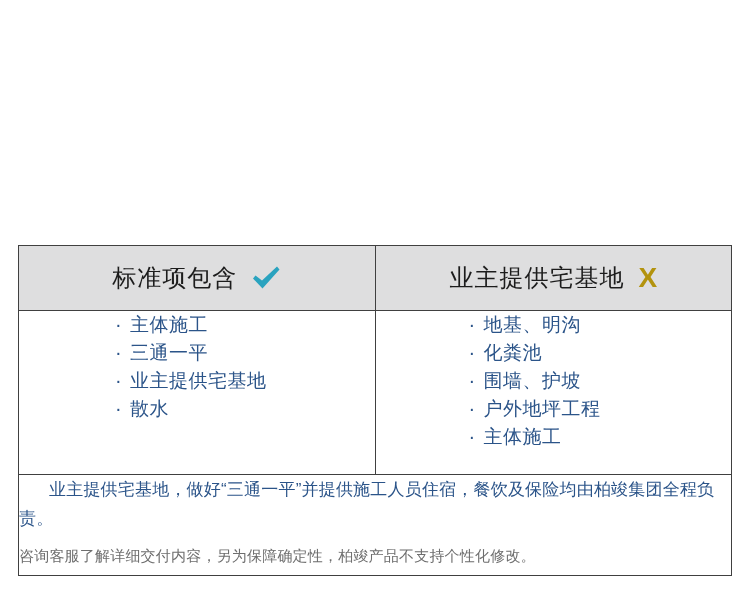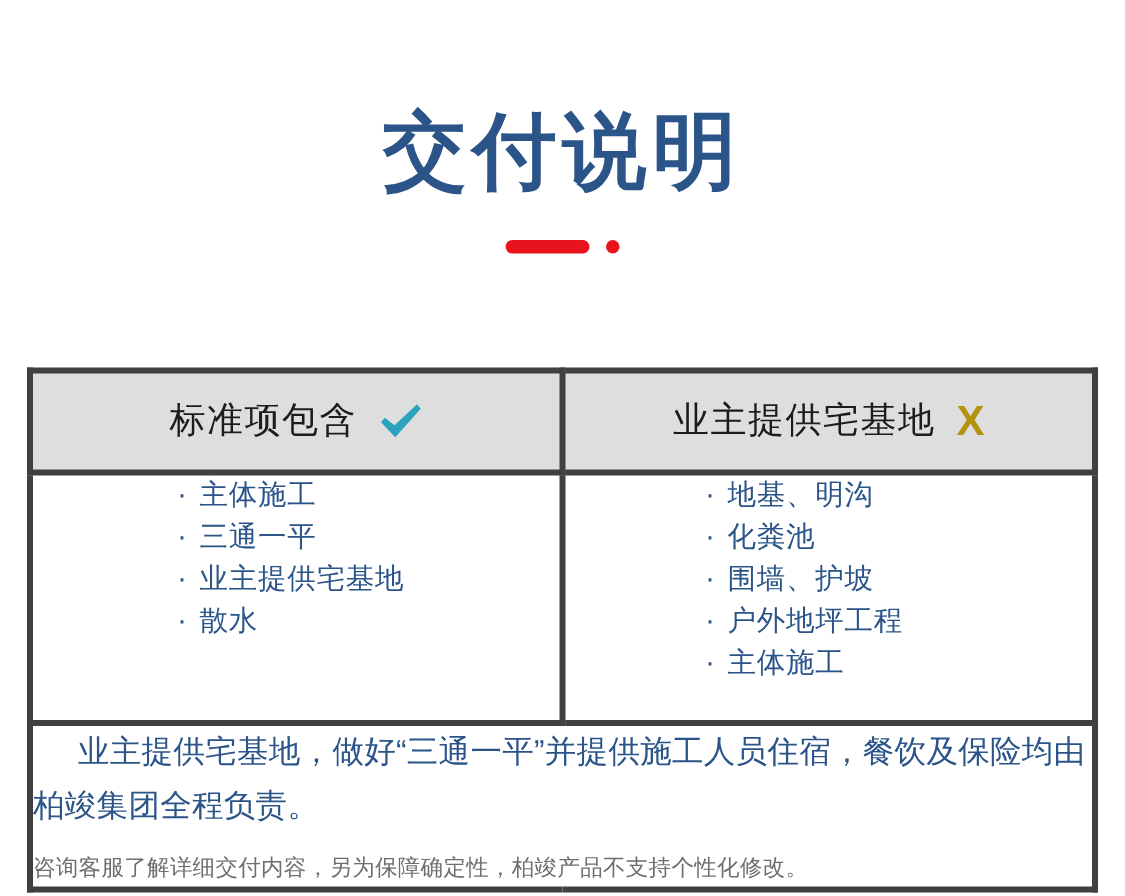--- a/index.html
+++ b/index.html
@@ -60,21 +60,21 @@
   
   .spec-table {
     position: absolute;
     left: 18px;
     top: 245px;
     width: 714px;
     border-collapse: collapse;
     table-layout: fixed;
   }
   .spec-table td {
-    border: 4px solid #404040;
+    border: 1px solid #404040;
     padding: 0;
     vertical-align: top;
   }
 
   .col-head {
     background: #dededf;
     height: 64px;
     text-align: center;
     vertical-align: middle;
   }
@@ -130,47 +130,40 @@
     top: -1px;
     font-size: 20px;
     color: #2b5489;
   }
 
   .note-cell {
     padding: 14px 22px 12px 22px;
     height: 100px;
   }
   .note-main {
-    font-size: 21px;
+    font-size: 17px;
     color: #2b5489;
     line-height: 1.72;
     text-indent: 30px;
     letter-spacing: 0.2px;
     margin: 0;
   }
   .note-sub {
     font-size: 15px;
     color: #6e6e6e;
     line-height: 1.5;
     letter-spacing: 0.2px;
     margin: 12px 0 0 0;
   }
 </style>
 </head>
 <body>
 
 <div class="page">
 
-  <div class="title-block">
-    <h1 class="page-title">交付说明</h1>
-    <div class="divider-deco">
-      <span class="deco-bar"></span>
-      <span class="deco-dot"></span>
-    </div>
-  </div>
 
   <table class="spec-table">
     <tbody>
       <tr>
         <td class="col-head">
           <div class="head-inner">
             <span class="head-text">标准项包含</span>
             <span class="check-icon">
               <svg width="30" height="26" viewBox="0 0 30 26" aria-hidden="true">
                 <path d="M2 13.5 L4.5 10.5 L11 15.5 L26 1.5 L28.5 4.5 L11.5 23.5 Z" fill="#2aa3bf"></path>

